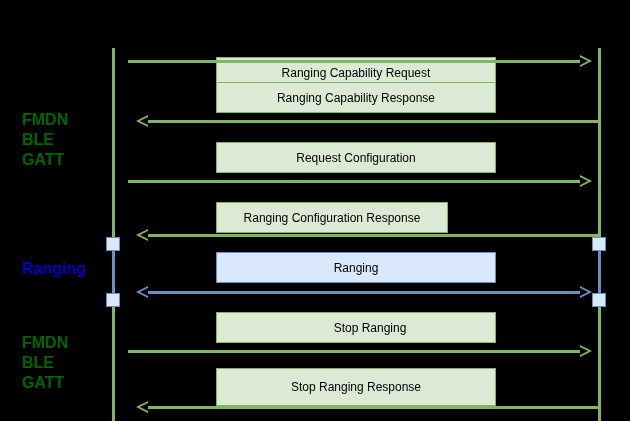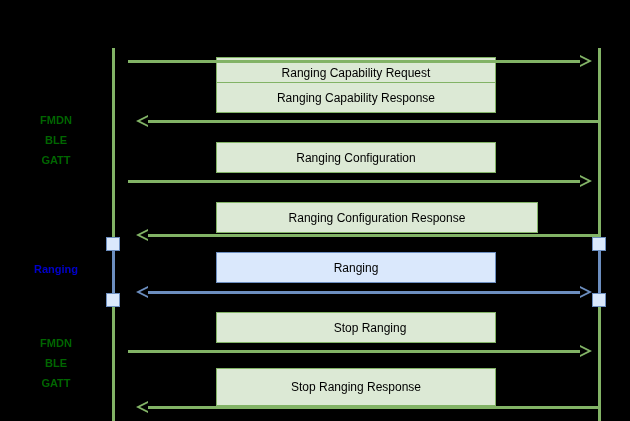--- a/index.html
+++ b/index.html
@@ -119,22 +119,21 @@
   }
   .arrow-head.left.blue::after {
     top: -4px; left: 4px;
     border-top: 4px solid transparent;
     border-bottom: 4px solid transparent;
     border-right: 8px solid #000000;
   }
   
   .phase-label {
     position: absolute;
-    text-align: center;
-    font-size: 11px;
+    font-size: 16px;
     font-weight: bold;
     line-height: 20px;
     white-space: pre-line;
   }
   .phase-label.green { color: #006600; }
   .phase-label.blue  { color: #0000cc; }
 </style>
 </head>
 <body>
 
@@ -162,25 +161,25 @@
 GATT</div>
 
   <div class="msgbox green" style="left:216px; top:22px; width:280px; height:31px;margin-top:35px;">Ranging Capability Request</div>
   <div class="arrow-line green" style="left:128px; top:60px; width:452px;"></div>
   <div class="arrow-head right green" style="left:580px; top:55px;"></div>
 
   <div class="msgbox green" style="left:216px; top:82px; width:280px; height:31px;">Ranging Capability Response</div>
   <div class="arrow-line green" style="left:148px; top:120px; width:450px;"></div>
   <div class="arrow-head left green" style="left:136px; top:115px;"></div>
 
-  <div class="msgbox green" style="left:216px; top:142px; width:280px; height:31px;">Ranging Configuration</div>
+  <div class="msgbox green" style="left:216px; top:142px; width:280px; height:31px;">Request Configuration</div>
   <div class="arrow-line green" style="left:128px; top:180px; width:452px;"></div>
   <div class="arrow-head right green" style="left:580px; top:175px;"></div>
 
-  <div class="msgbox green" style="left:216px; top:202px; width:322px; height:31px;text-align:center;">Ranging Configuration Response</div>
+  <div class="msgbox green" style="left:216px; top:202px; width:232px; height:31px;text-align:center;">Ranging Configuration Response</div>
   <div class="arrow-line green" style="left:148px; top:234px; width:450px;"></div>
   <div class="arrow-head left green" style="left:136px; top:229px;"></div>
 
   <div class="msgbox blue" style="left:216px; top:252px; width:280px; height:31px;">Ranging</div>
   <div class="arrow-line blue" style="left:148px; top:291px; width:432px;"></div>
   <div class="arrow-head left blue" style="left:136px; top:286px;"></div>
   <div class="arrow-head right blue" style="left:580px; top:286px;"></div>
 
   <div class="msgbox green" style="left:216px; top:312px; width:280px; height:31px;padding-left:28px;">Stop Ranging</div>
   <div class="arrow-line green" style="left:128px; top:350px; width:452px;"></div>

